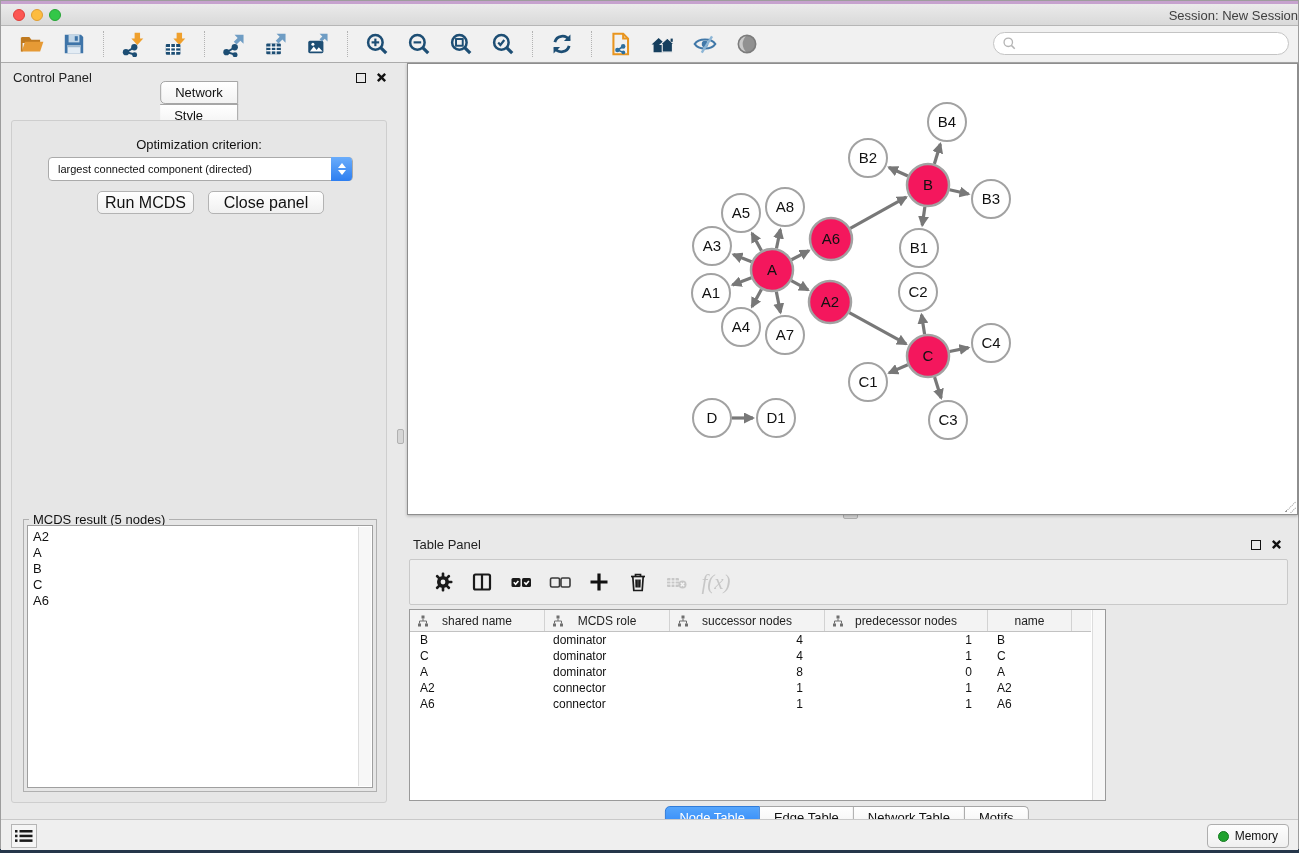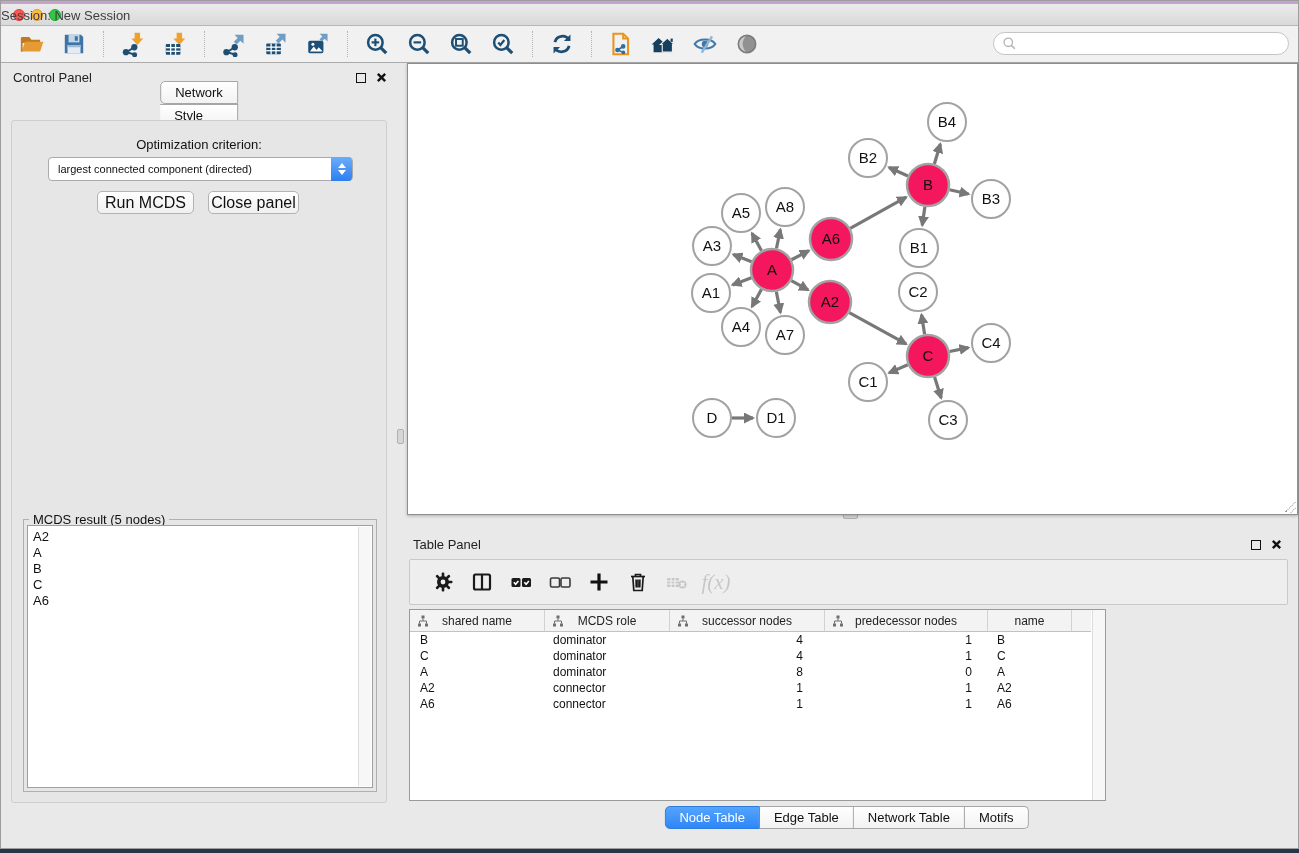--- a/index.html
+++ b/index.html
@@ -9,21 +9,21 @@
 
   
   #menubar-strip { position:absolute; left:0; top:0; width:100%; height:3px; background:#c6a2ce; }
   #titlebar { position:absolute; left:0; top:3px; width:100%; height:22px;
     background:linear-gradient(#ebebeb,#d9d9d9); border-bottom:1px solid #b6b6b6; }
   .tl { position:absolute; border-radius:50%; }
   #titlebar .tl { width:12px; height:12px; top:5px; }
   .tl.red { background:#fc5753; border:1px solid #df3e3a; }
   .tl.yellow { background:#fdbc40; border:1px solid #de9d33; }
   .tl.green { background:#33c748; border:1px solid #27a436; }
-  #window-title { position:absolute; width:100%; text-align:left; top:4px; font-size:13px; color:#404040; }
+  #window-title { position:absolute; width:100%; text-align:right; top:4px; font-size:13px; color:#404040; }
 
   
   #toolbar { position:absolute; left:0; top:25px; width:100%; height:37px; background:#f1f1f1;
     border-bottom:1px solid #ababab; display:flex; align-items:center; padding-left:10px; }
   .tb-btn { width:30px; height:30px; display:flex; align-items:center; justify-content:center; margin:0 6px; }
   .tb-sep { width:1px; height:26px; border-left:1px dotted #b3b3b3; margin:0 8px; }
   #search-box { position:absolute; right:9px; top:6px; width:296px; height:23px; background:#fff;
     border:1px solid #c4c4c4; border-radius:12px; display:flex; align-items:center; padding-left:8px; }
   #search-box svg { opacity:.55; }
   #search-input { border:none; outline:none; flex:1; font-size:12px; background:transparent; padding:0 8px 0 4px; }
@@ -48,21 +48,21 @@
     border:1px solid #aaa; border-radius:4px; font-size:11px; color:#111; display:flex; align-items:center;
     padding-left:9px; }
   #opt-stepper { position:absolute; right:0; top:-1px; width:21px; height:24px; border-radius:0 4px 4px 0;
     background:linear-gradient(#6aadfb,#2d7ef0); display:flex; flex-direction:column; align-items:center; justify-content:center; gap:2px; }
   #opt-stepper span { width:0; height:0; border-left:4px solid transparent; border-right:4px solid transparent; }
   #opt-stepper .up { border-bottom:5px solid #fff; }
   #opt-stepper .dn { border-top:5px solid #fff; }
   .cp-btn { position:absolute; top:70px; height:23px; background:linear-gradient(#ffffff,#f0f0f0);
     border:1px solid #b3b3b3; border-radius:5px; font-size:16px; color:#111; display:flex; align-items:center; justify-content:center; }
   #btn-run { left:85px; width:97px; }
-  #btn-close { left:196px; width:91px; }
+  #btn-close { left:196px; width:116px; }
   #mcds-box { position:absolute; left:11px; top:398px; width:354px; height:273px; border:1px solid #b0b0b0; }
   #mcds-legend { position:absolute; left:5px; top:-8px; background:#e6e6e6; padding:0 4px; font-size:13px; color:#111; }
   #mcds-list { position:absolute; left:3px; top:5px; right:3px; bottom:3px; background:#fff; border:1px solid #9f9f9f; overflow:hidden; }
   #mcds-list ul { list-style:none; padding:3px 0 0 5px; }
   #mcds-list li { font-size:13px; line-height:16px; color:#111; }
   .vscroll { position:absolute; top:1px; bottom:1px; right:1px; width:13px; background:#f7f7f7; border-left:1px solid #ddd; }
 
   
   #net-window { position:absolute; left:406px; top:62px; width:891px; height:452px; background:#fff;
     border:1px solid #8e8e8e; box-shadow:0 1px 3px rgba(0,0,0,.25); }
@@ -692,14 +692,25 @@
       <div class="vscroll" style="right:0; top:0; bottom:0;"></div>
     </div>
     <div id="tp-tabs" class="seg">
         <div class="tab active">Node Table</div>
         <div class="tab">Edge Table</div>
         <div class="tab">Network Table</div>
         <div class="tab">Motifs</div>
       </div>
   </div>
 
+  <div id="statusbar">
+    <div id="list-btn">
+      <svg width="18" height="14">
+          <use href="#i-list"></use>
+        </svg>
+    </div>
+    <div id="memory-btn">
+      <span id="memory-dot"></span>
+      <span>Memory</span>
+    </div>
+  </div>
 
 </div>
 
 </body></html>

